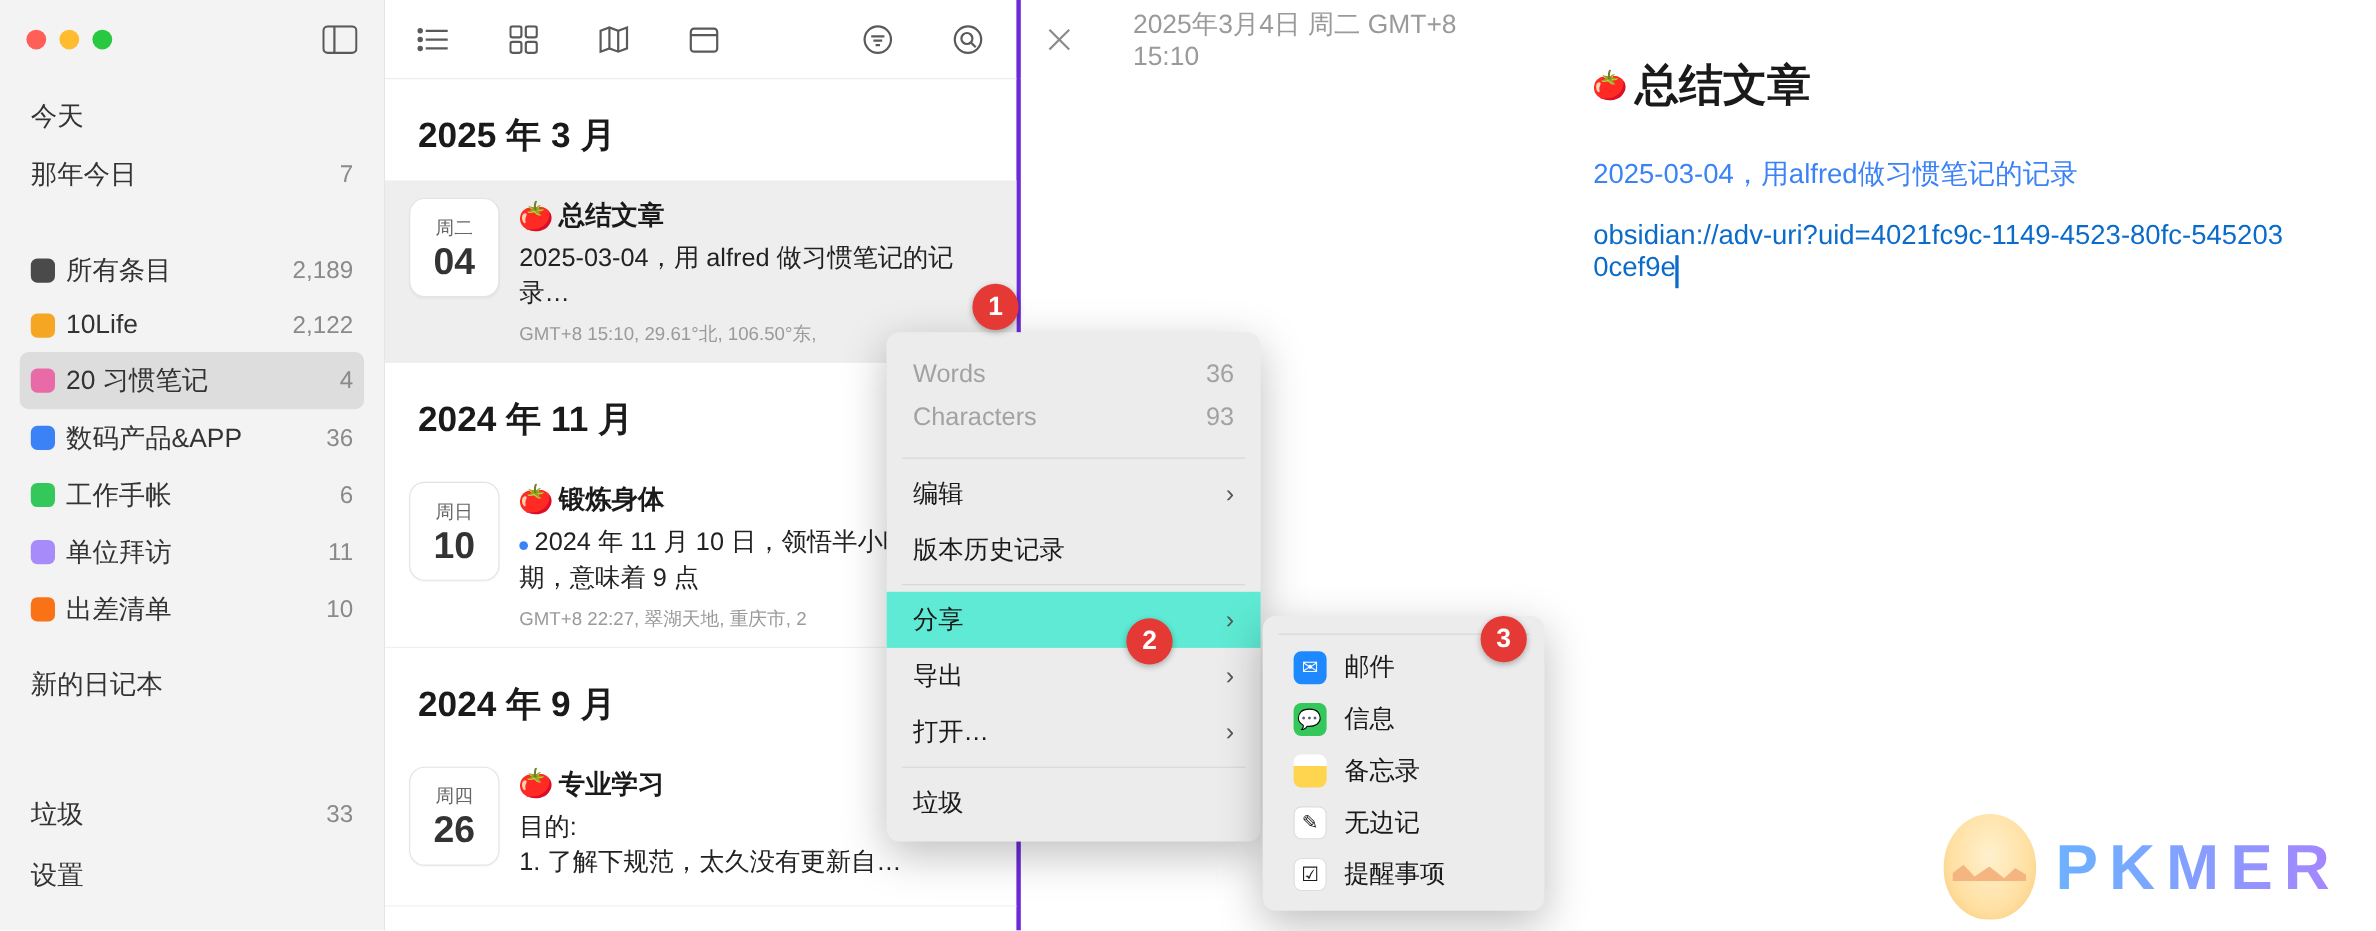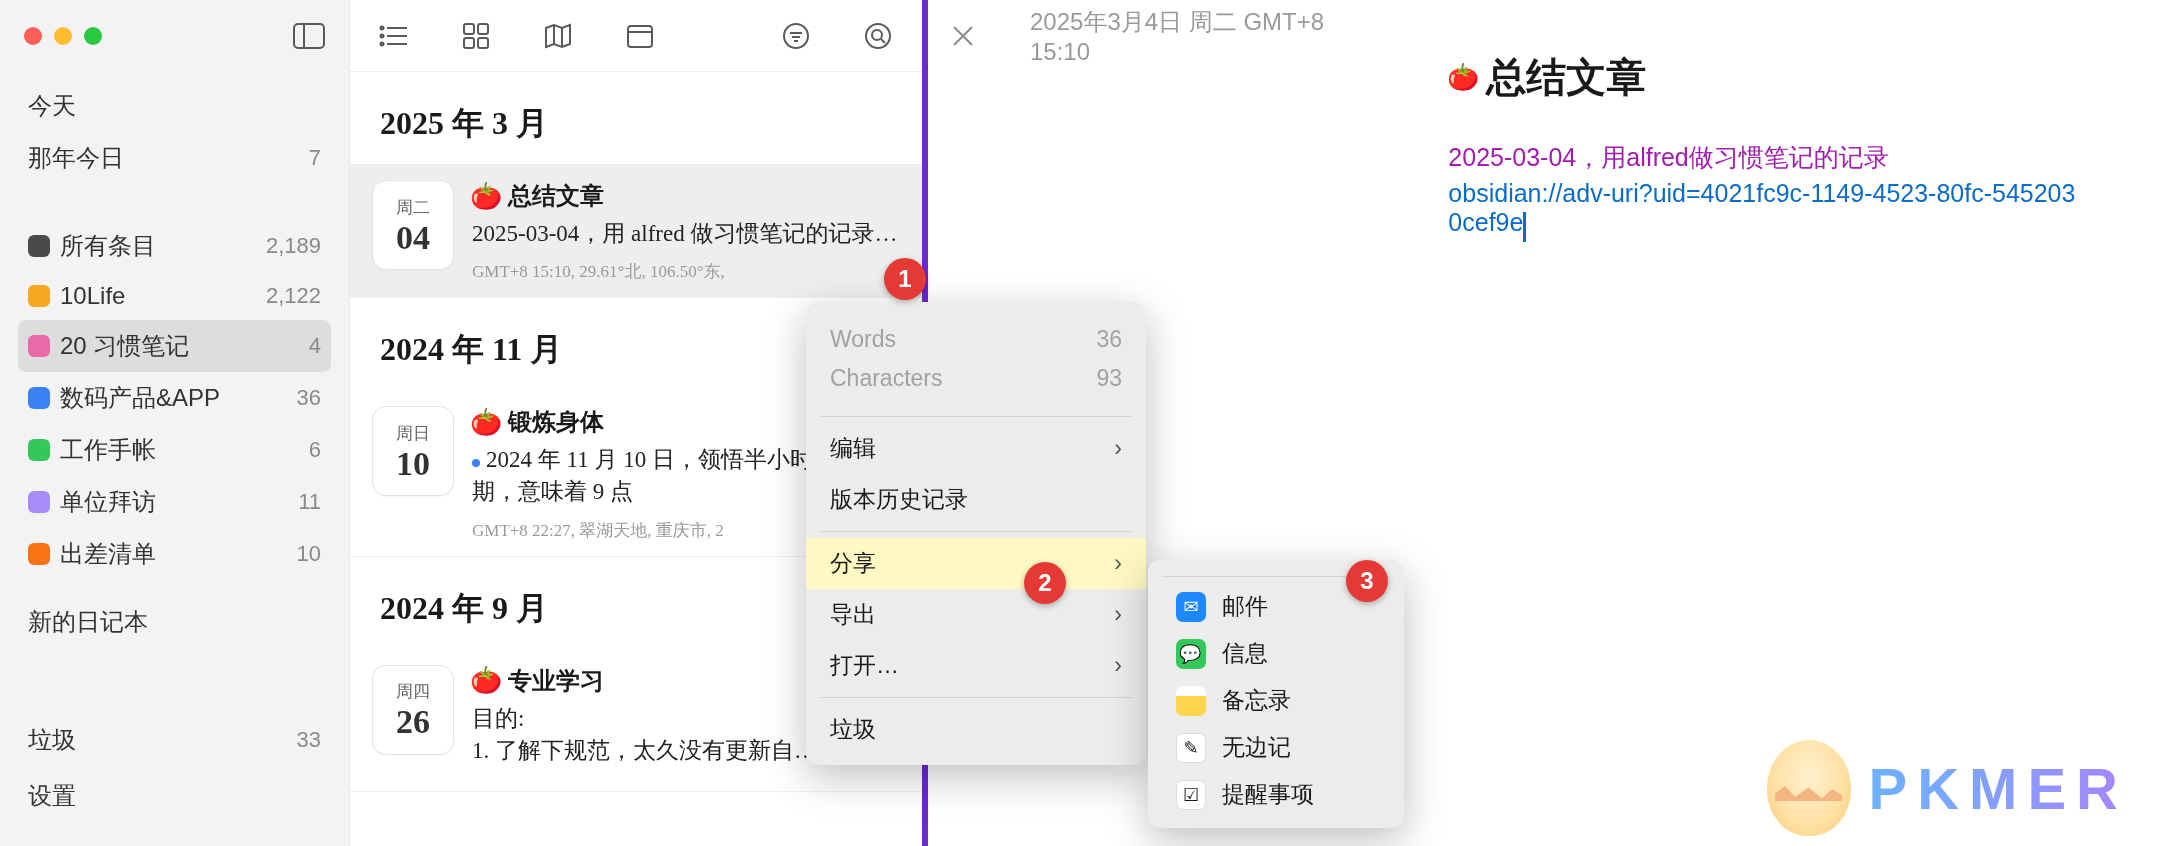--- a/index.html
+++ b/index.html
@@ -21,21 +21,21 @@
 .sb-link .count { margin-left: auto; color: #8a8a8a; font-size: 22px; }
 .sb-gap { height: 20px; }
 .sb-item { display: flex; align-items: center; padding: 10px 10px; font-size: 24px; color: #333; border-radius: 8px; gap: 10px; }
 .sb-item .chip { width: 22px; height: 22px; border-radius: 6px; }
 .sb-item .count { margin-left: auto; color: #8a8a8a; font-size: 22px; }
 .sb-item.sel { background: #dedddd; }
 .sb-footer { margin-top: auto; padding: 18px 28px 22px; }
 .sb-footer .sb-link { padding: 12px 0; }
 
 
-.entries { width: 578px; background: #fff; display: flex; flex-direction: column; border-right: 6px solid #6d28d9; font-family: Liberation Serif, serif; }
+.entries { width: 578px; background: #fff; display: flex; flex-direction: column; border-right: 4px solid #6d28d9; }
 .list-toolbar { height: 72px; display: flex; align-items: center; padding: 0 24px; gap: 42px; color: #5a5a5a; border-bottom: 1px solid #ececec; }
 .list-toolbar .tool { display: flex; align-items: center; justify-content: center; width: 40px; height: 40px; }
 .list-toolbar .spacer { flex: 1; }
 .month-header { padding: 30px 30px 18px; font-size: 32px; font-weight: 700; color: #1a1a1a; }
 .entry { display: flex; padding: 16px 22px 14px; gap: 18px; border-bottom: 1px solid #efefef; }
 .entry.sel { background: #efeeee; }
 .datebox { width: 82px; height: 90px; background: #fff; border: 1px solid #e3e3e3; border-radius: 14px; display: flex; flex-direction: column; align-items: center; justify-content: center; color: #333; box-shadow: 0 1px 2px rgba(0,0,0,.04); }
 .datebox .dow { font-size: 17px; color: #666; margin-bottom: 2px; }
 .datebox .dn { font-size: 34px; font-weight: 600; line-height: 1; }
 .entry-body { flex: 1; min-width: 0; }
@@ -43,32 +43,32 @@
 .entry-snip { font-size: 23px; color: #222; line-height: 1.4; margin-bottom: 10px; display: -webkit-box; -webkit-line-clamp: 2; -webkit-box-orient: vertical; overflow: hidden; }
 .entry-meta { font-size: 17px; color: #9a9a9a; white-space: nowrap; overflow: hidden; text-overflow: ellipsis; }
 .bullet-dot { width: 8px; height: 8px; border-radius: 50%; background: #3b82f6; display: inline-block; margin-right: 6px; }
 
 
 .main { flex: 1; display: flex; flex-direction: row; position: relative; }
 .main-toolbar { height: 72px; display: flex; align-items: center; padding: 0 24px; gap: 16px; color: #666; border-bottom: 1px solid #fff; }
 .main-toolbar .ts { margin-left: 40px; font-size: 24px; color: #9a9a9a; }
 .article { padding: 50px 78px; }
 .article h1 { font-size: 40px; font-weight: 700; display: flex; align-items: center; gap: 8px; margin-bottom: 36px; color: #1a1a1a; }
-.article p { font-size: 25px; color: #a21caf; margin-bottom: 5px; }
+.article p { font-size: 25px; color: #3b82f6; margin-bottom: 26px; }
 .article a { font-size: 25px; color: #0b6bcb; text-decoration: none; word-break: break-all; margin-top: 16px; }
 .cursor-bar { display: inline-block; width: 3px; height: 30px; background: #0b6bcb; vertical-align: middle; }
 
 
 .ctx { position: absolute; background: #ececec; border-radius: 12px; box-shadow: 0 12px 40px rgba(0,0,0,.25); padding: 10px 0; backdrop-filter: blur(20px); }
 .ctx1 { left: 806px; top: 302px; width: 340px; }
 .ctx-stats { padding: 8px 24px 12px; font-size: 23px; color: #a2a2a2; }
 .ctx-stats div { display: flex; justify-content: space-between; padding: 6px 0; }
 .ctx-sep { height: 1px; background: #d6d6d6; margin: 6px 14px; }
 .ctx-item { display: flex; align-items: center; padding: 10px 24px; font-size: 23px; color: #1a1a1a; }
-.ctx-item.hov { background: #fef9c3; }
+.ctx-item.hov { background: #5eead4; }
 .ctx-item .chev { margin-left: auto; color: #555; }
 .ctx2 { left: 1148px; top: 560px; width: 256px; }
 .ctx-share-item { display: flex; align-items: center; gap: 16px; padding: 8px 20px; font-size: 23px; color: #1a1a1a; border-radius: 8px; margin: 0 8px; }
 .ctx-share-item.hl { background: #0a7aff; color: #fff; }
 .app-icon { width: 30px; height: 30px; border-radius: 7px; display: flex; align-items: center; justify-content: center; font-size: 18px; }
 
 
 .badge { position: absolute; width: 42px; height: 42px; border-radius: 50%; background: #e53935; color: #fff; font-size: 24px; font-weight: 600; display: flex; align-items: center; justify-content: center; box-shadow: 0 2px 6px rgba(0,0,0,.3); z-index: 50; }
 .b1 { left: 884px; top: 258px; }
 .b2 { left: 1024px; top: 562px; }

